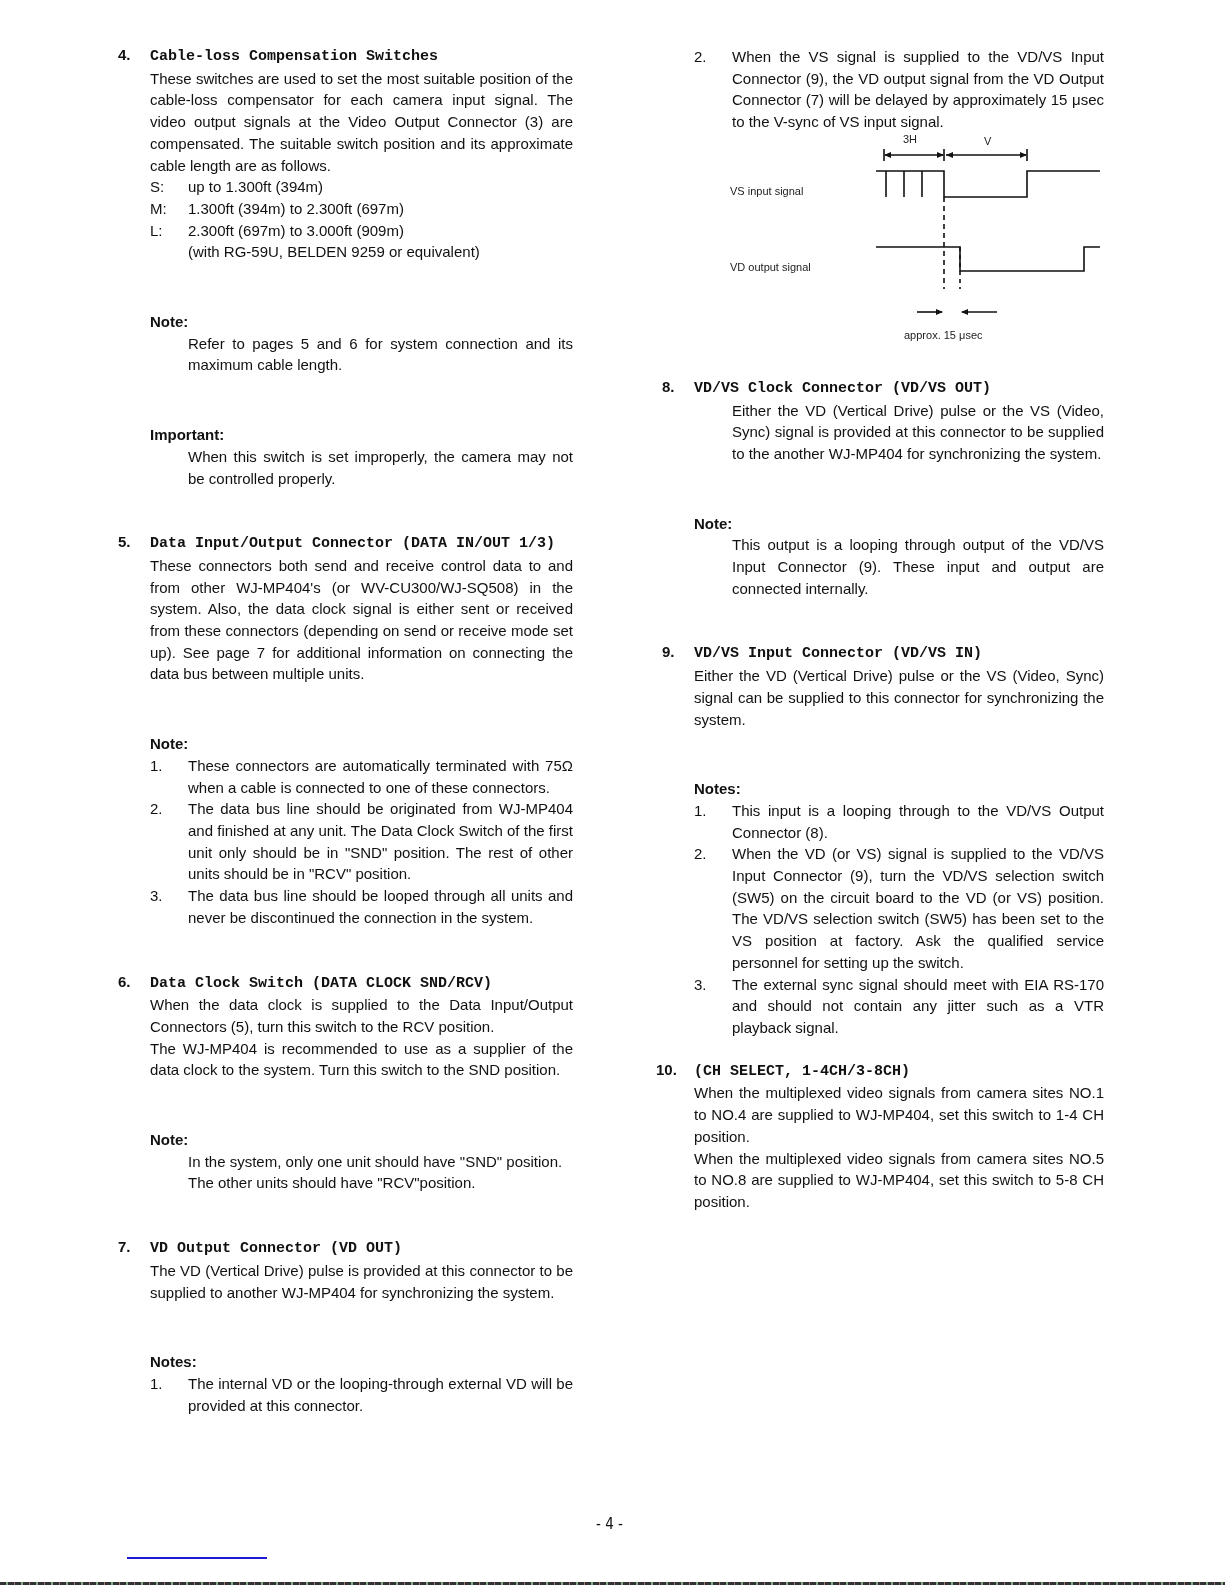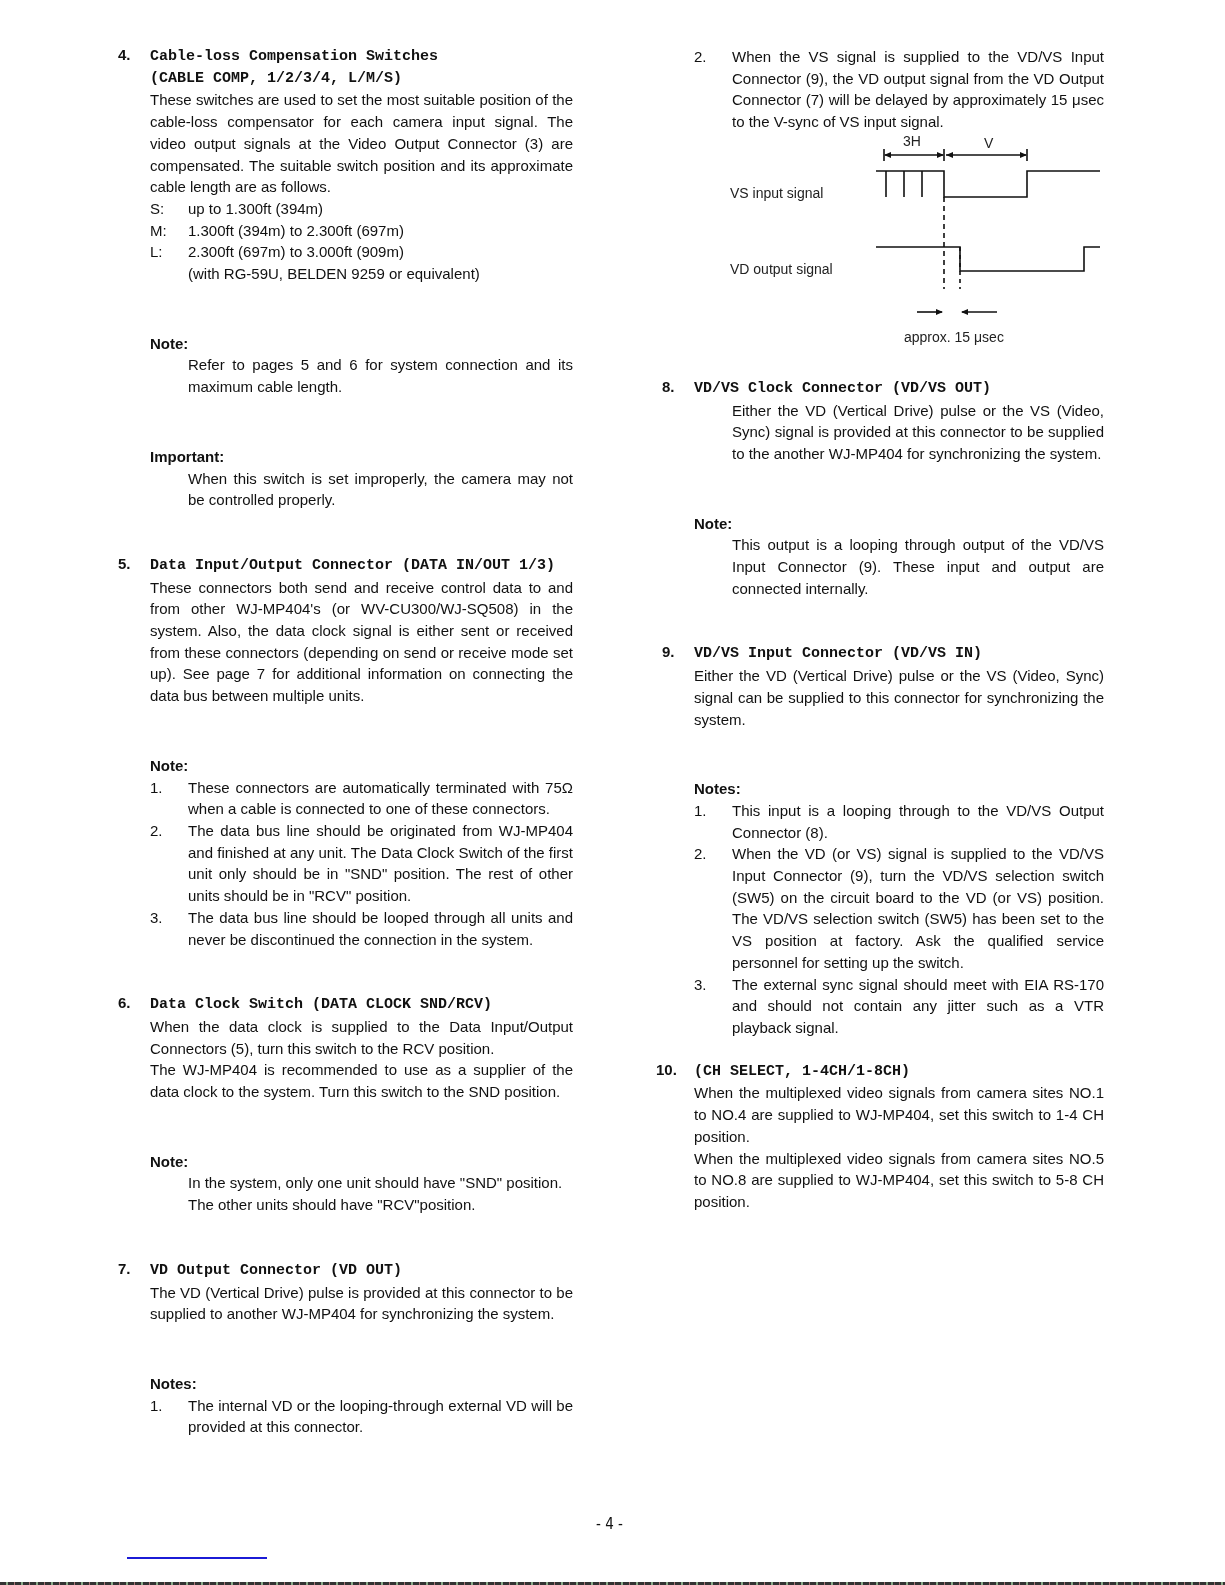--- a/index.html
+++ b/index.html
@@ -13,35 +13,34 @@
   .title { font-weight:bold; line-height:21.7px;font-family:Liberation Mono, monospace; }
   p { margin:0; line-height:21.7px; text-align:justify; }
   .lbl { font-weight:bold; line-height:21.7px;margin-top:48px; }
   .ind { padding-left:38px; }
   .li { position:relative; padding-left:38px; line-height:21.7px; text-align:justify; }
   .li .n { position:absolute; left:0; top:0; }
   .kv { display:flex; line-height:21.7px; }
   .kv .k { width:38px; }
   .diagram { position:relative; height:225px; margin:6px 0 0 0; }
   .diagram svg { position:absolute; left:0; top:0; }
-  .dlabel { position:absolute; font-size:14px; color:#222; }
+  .dlabel { position:absolute; font-size:11px; color:#222; }
   .page-num { position:absolute; left:596px; top:1515px; font-size:15px; font-family:"DejaVu Sans Condensed","DejaVu Sans",sans-serif; }
   .blueline { position:absolute; left:127px; top:1557px; width:140px; height:2px; background:#1b1bd6; }
   .bottomband { position:absolute; left:0; top:1582px; width:1225px; height:3px;
                 background:repeating-linear-gradient(90deg,#333 0 6px,#8a8 6px 8px,#333 8px 14px,#a77 14px 15px); }
 </style>
 </head>
 <body>
 
 <div class="col col-left">
 
   <div class="sec">
     <span class="sec-num">4.</span>
     <div class="title">Cable-loss Compensation Switches</div>
-    <div class="title">(CABLE COMP, 1/2/3/4, L/M/S)</div>
     <p>These switches are used to set the most suitable position of the cable-loss compensator for each camera input signal.  The video output signals at the Video Output Connector (3) are compensated.  The suitable switch position and its approximate cable length are as follows.</p>
     <div>
       <div class="kv">
           <span class="k">S:</span>
           <span>up to 1.300ft (394m)</span>
         </div>
       <div class="kv">
           <span class="k">M:</span>
           <span>1.300ft (394m) to 2.300ft (697m)</span>
         </div>
@@ -147,21 +146,21 @@
     <div class="title">VD/VS Input Connector (VD/VS IN)</div>
     <p>Either the VD (Vertical Drive) pulse or the VS (Video, Sync) signal can be supplied to this connector for synchronizing the system.</p>
     <div class="lbl">Notes:</div>
     <div class="li"><span class="n">1.</span><span>This input is a looping through to the VD/VS Output Connector (8).</span></div>
     <div class="li"><span class="n">2.</span><span>When the VD (or VS) signal is supplied to the VD/VS Input Connector (9), turn the VD/VS selection switch (SW5) on the circuit board to the VD (or VS) position.  The VD/VS selection switch (SW5) has been set to the VS position at factory. Ask the qualified service personnel for setting up the switch.</span></div>
     <div class="li"><span class="n">3.</span><span>The external sync signal should meet with EIA RS-170 and should not contain any jitter such as a VTR playback signal.</span></div>
   </div>
 
   <div class="sec" style="margin-top:22px">
     <span class="sec-num" style="left:-6px">10.</span>
-    <div class="title">(CH SELECT, 1-4CH/1-8CH)</div>
+    <div class="title">(CH SELECT, 1-4CH/3-8CH)</div>
     <p>When the multiplexed video signals from camera sites NO.1 to NO.4 are supplied to WJ-MP404, set this switch to 1-4 CH position.</p>
     <p>When the multiplexed video signals from camera sites NO.5 to NO.8 are supplied to WJ-MP404, set this switch to 5-8 CH position.</p>
   </div>
 </div>
 
 <div class="page-num">- 4 -</div>
 <div class="blueline"></div>
 <div class="bottomband"></div>
 
 </body></html>

